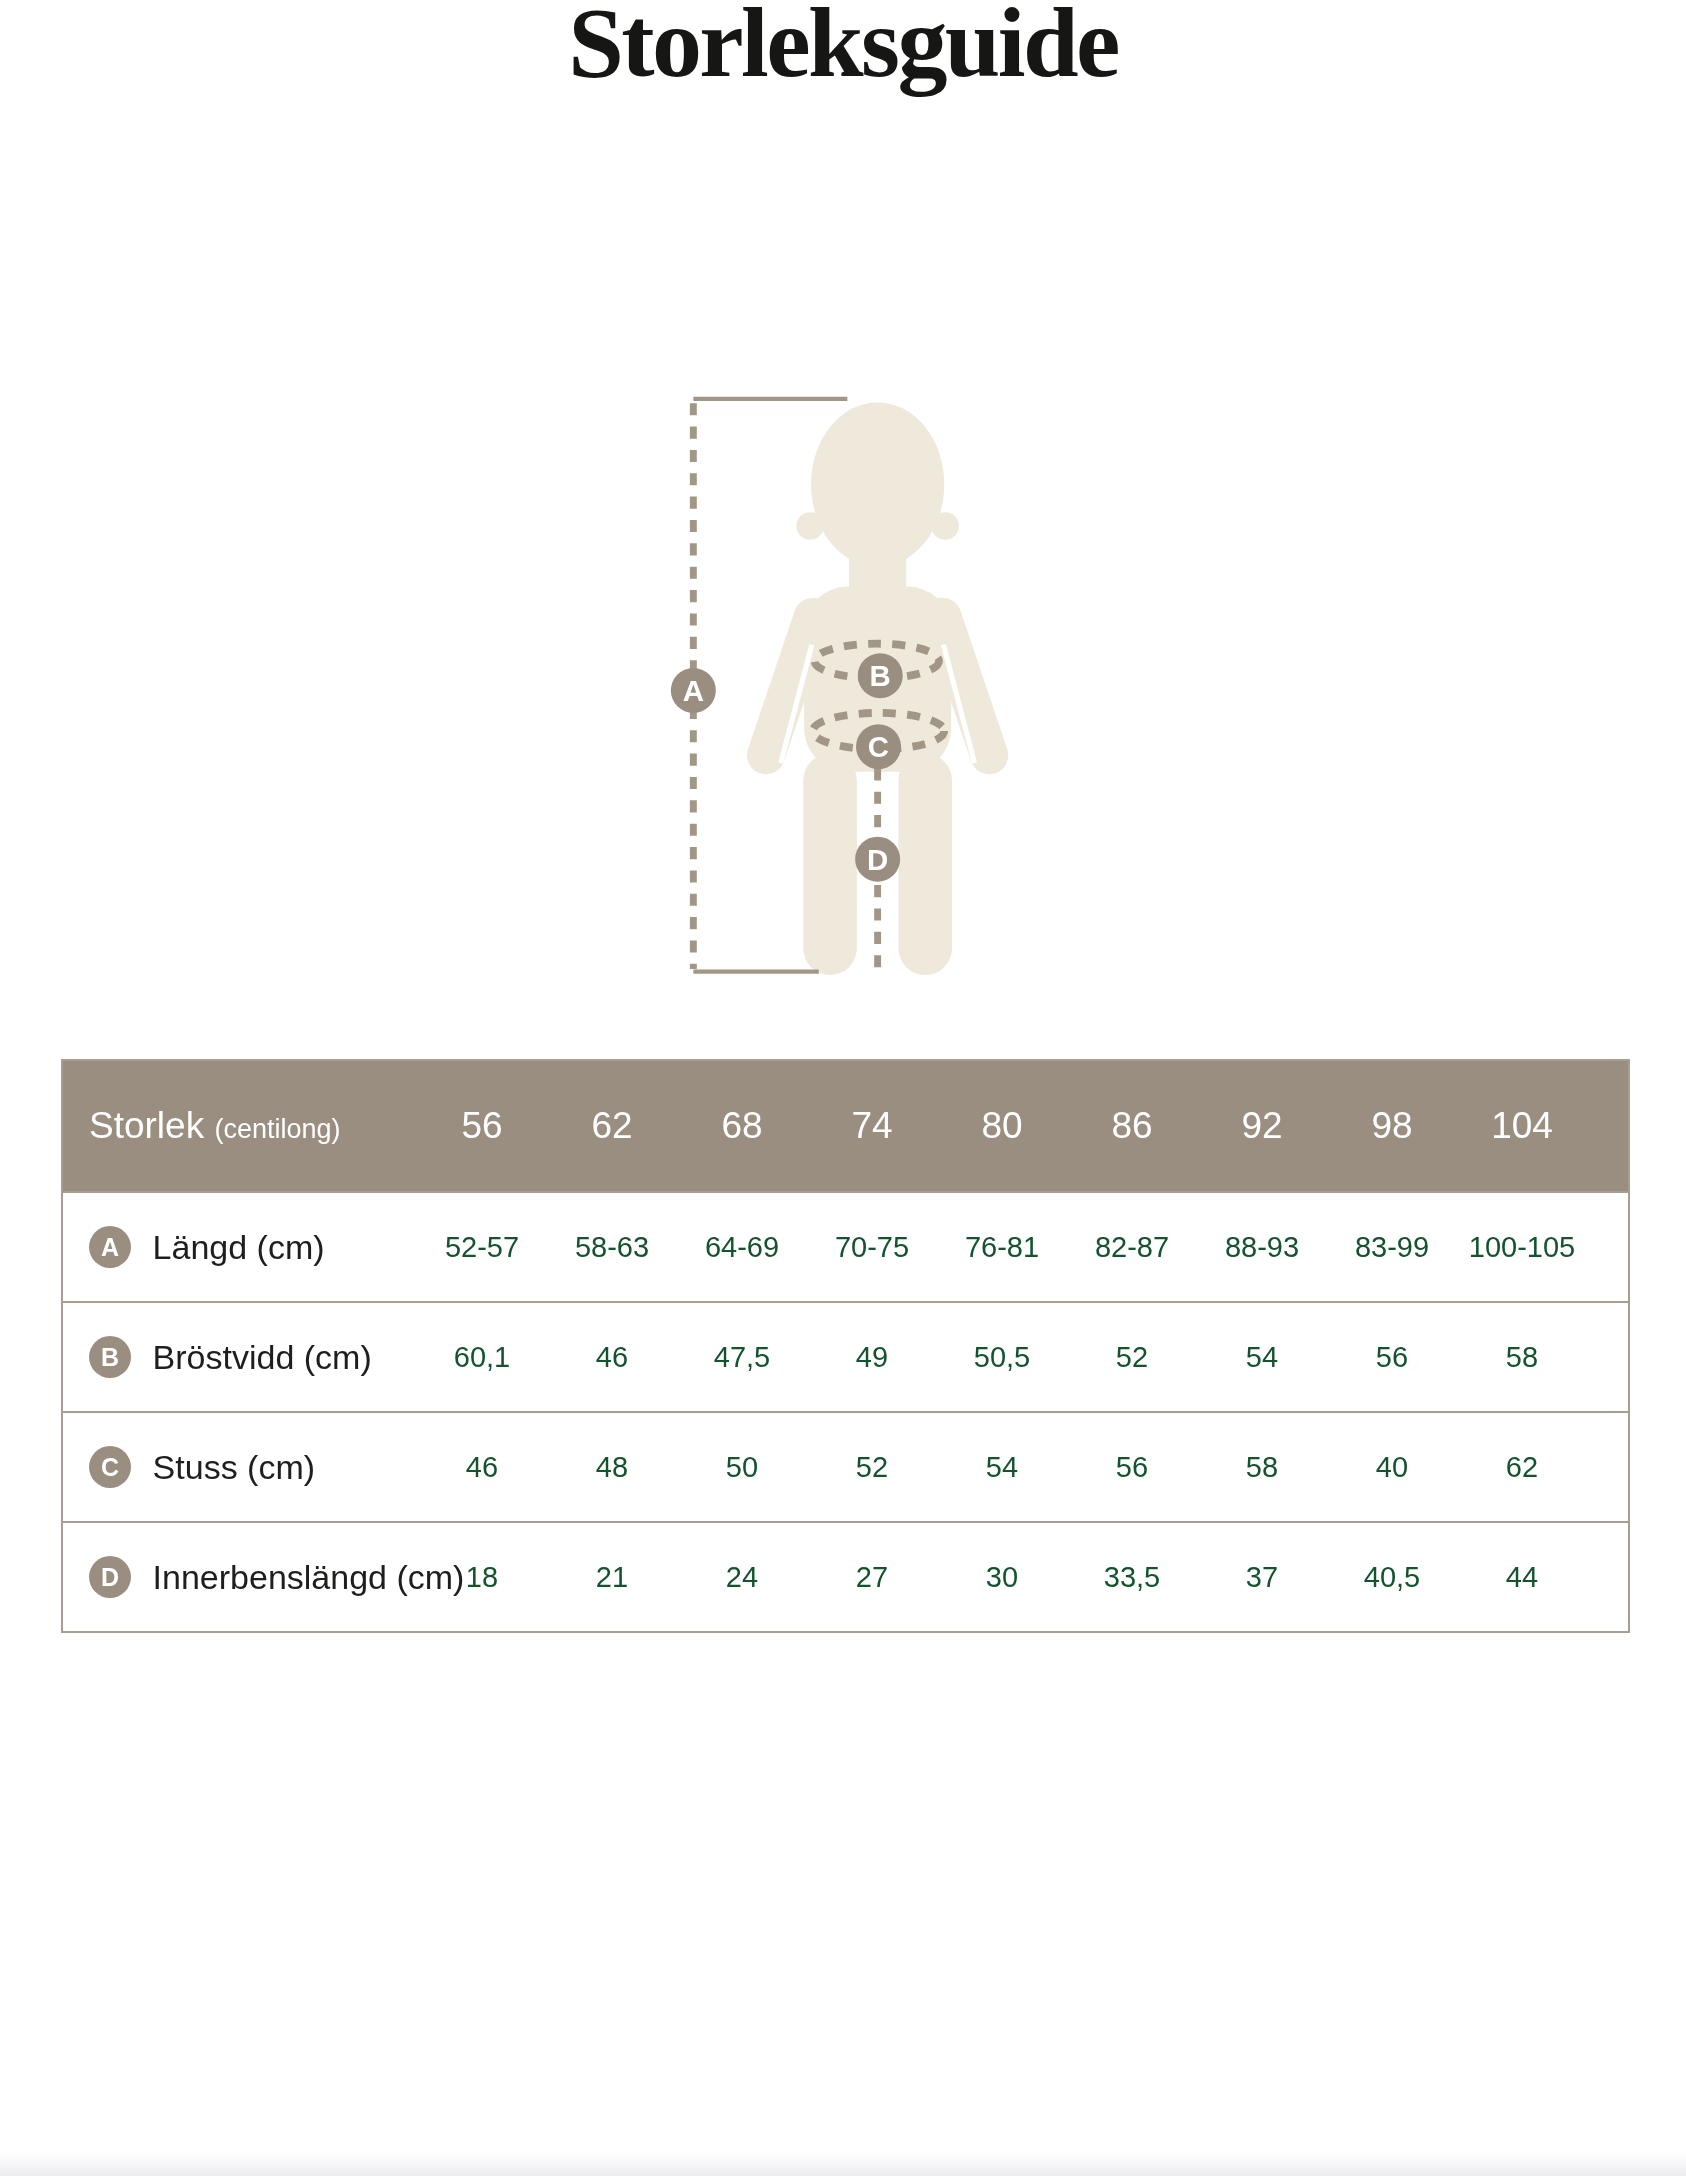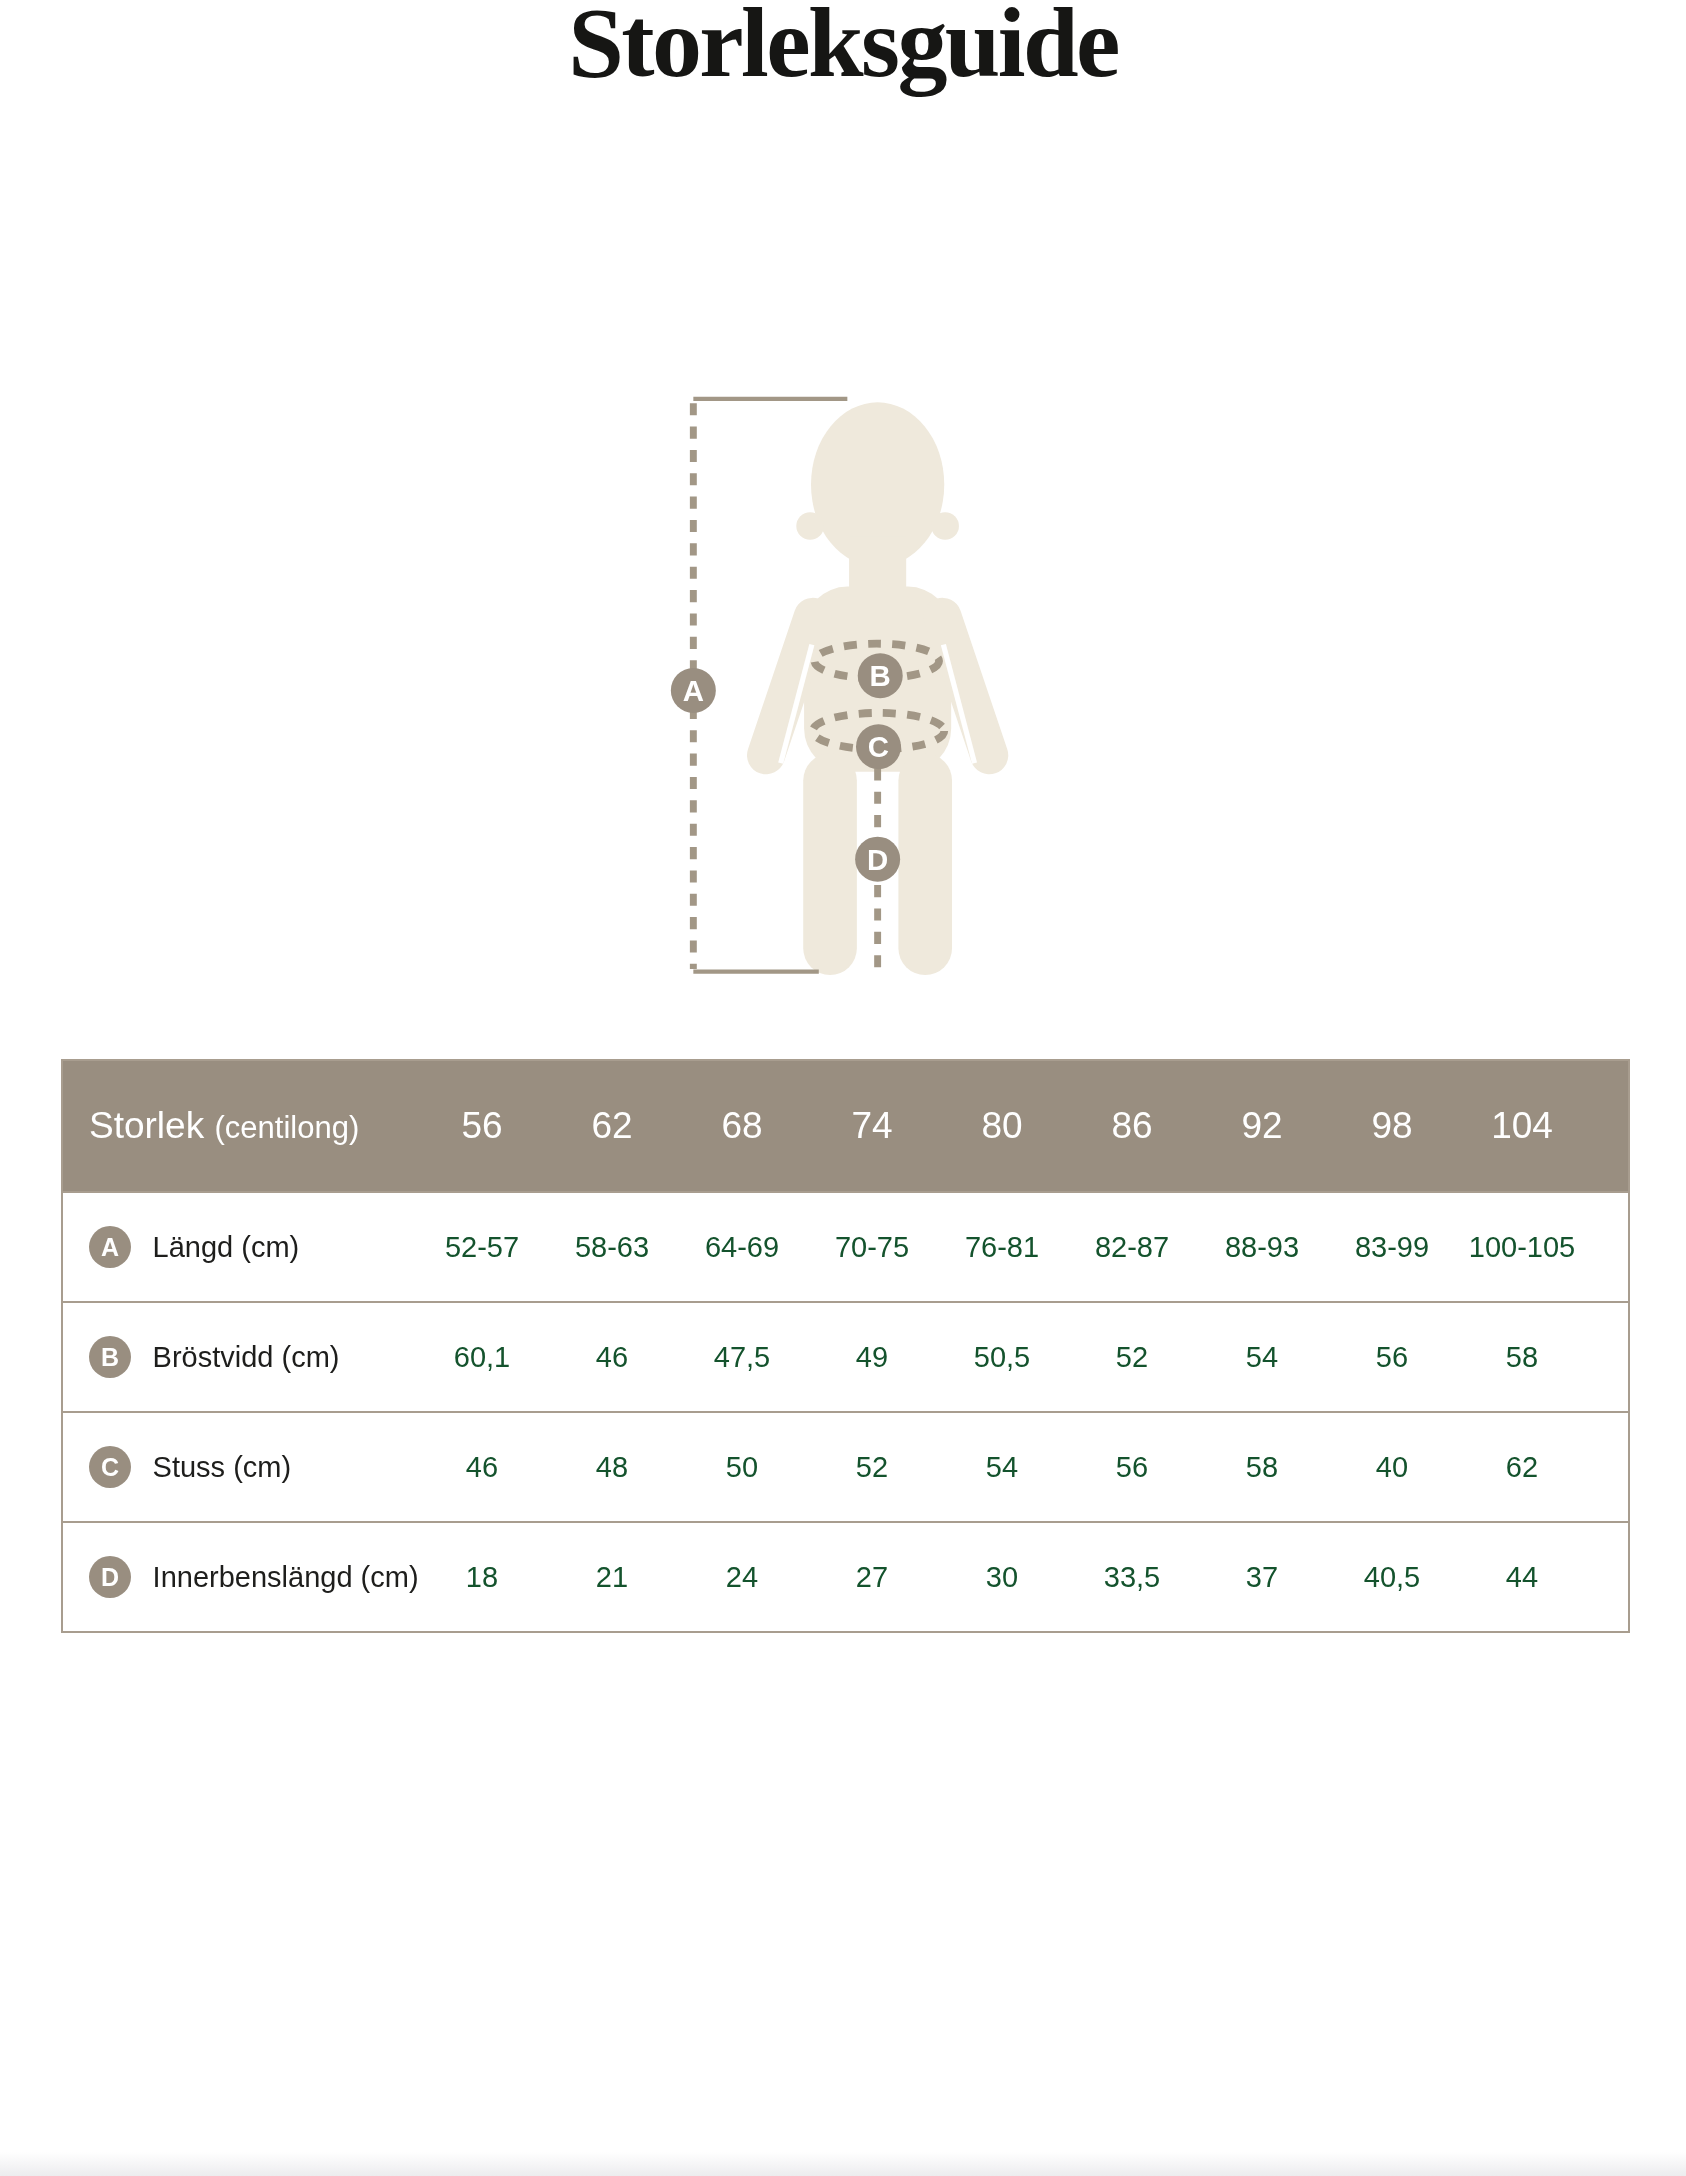--- a/index.html
+++ b/index.html
@@ -30,31 +30,31 @@
     background:#998e80;color:#ffffff;font-weight:normal;padding:0;
   }
   table.size-table tbody th,
   table.size-table tbody td{
     border-top:2.6px solid #a89d8f;padding:0;
   }
   .header-label-wrap{
     display:flex;align-items:baseline;gap:10.4px;padding-left:26px;
   }
   .storlek{font-size:37px;}
-  .centilong{font-size:31px;}
+  .centilong{font-size:27px;}
   th.size-head{font-size:37px;font-weight:600;text-align:center;}
   td.value-cell{font-size:29px;text-align:center;color:#14532d;font-weight:normal;}
   .label-wrap{display:flex;align-items:center;padding-left:26px;}
   .badge{
     flex:0 0 auto;width:42px;height:42px;border-radius:50%;
     background:#998e80;color:#ffffff;
     display:inline-flex;align-items:center;justify-content:center;
     font-size:25px;font-weight:bold;margin-right:21.6px;
   }
-  .row-label{font-size:29px;font-weight:normal;color:#1e1e1c;white-space:nowrap;}
+  .row-label{font-size:34px;font-weight:normal;color:#1e1e1c;white-space:nowrap;}
   
   .bottom-fade{
     position:absolute;left:0;bottom:0;width:100%;height:24px;
     background:linear-gradient(to bottom, rgba(238,238,240,0), #ececee);
   }
 </style>
 </head>
 <body>
 
 <h1 class="title"><span>Storleksguide</span><br></h1>

